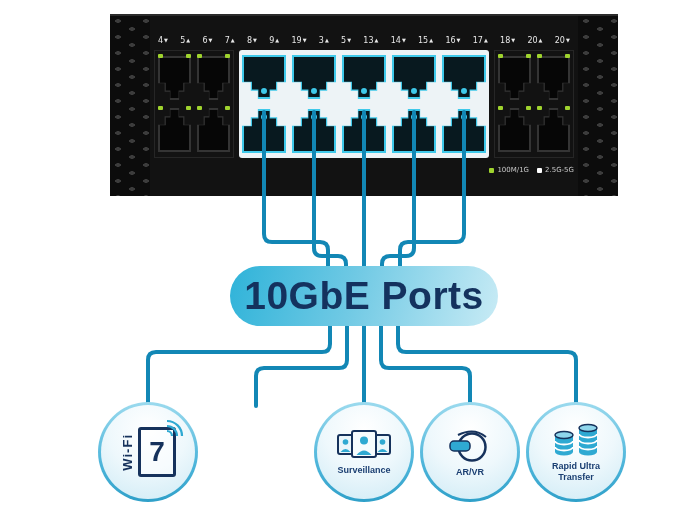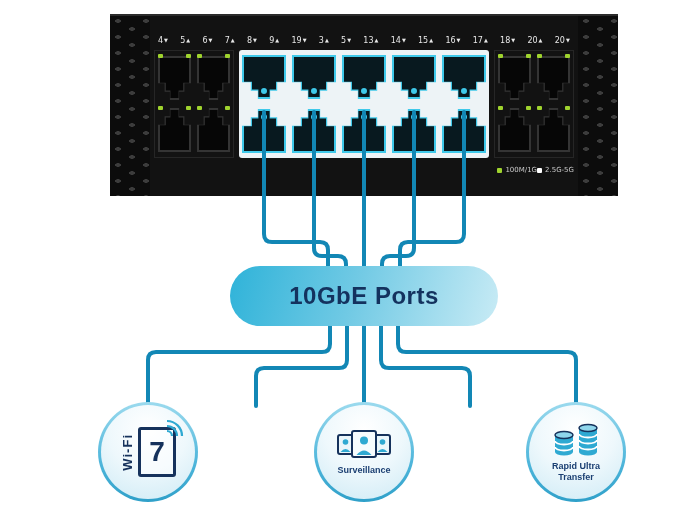--- a/index.html
+++ b/index.html
@@ -29,33 +29,33 @@
       clip-path:polygon(0 0,100% 0,100% 62%,80% 62%,80% 81%,64% 81%,64% 100%,36% 100%,36% 81%,20% 81%,20% 62%,0 62%);}
   .port.bottom .jack-outer{transform:scaleY(-1);}
   .jack-inner{position:absolute;inset:2px;background:#060606;clip-path:inherit;}
   .port.tengig .jack-outer{background:#3FC9EA;filter:drop-shadow(0 0 3px rgba(63,201,234,.9));}
   .port.tengig .jack-inner{background:#08191f;}
   .dot{position:absolute;left:50%;bottom:5px;width:6px;height:6px;margin-left:-3px;
        border-radius:50%;background:#3FC9EA;}
   .led{position:absolute;top:0;width:5px;height:4px;background:#9FD32E;border-radius:1px;}
   .led.l{left:3px;}.led.r{right:3px;}
   .bottom-strip{flex:1;position:relative;}
-  .legend{position:absolute;right:4px;top:8px;display:flex;gap:0;align-items:flex-end;}
+  .legend{position:absolute;right:4px;top:8px;display:flex;gap:8px;align-items:flex-end;}
   .lg-item{display:flex;align-items:center;gap:3px;color:#c9c9c9;font-size:7px;
            font-family:"DejaVu Sans",sans-serif;}
   .lg-item .sq{display:inline-block;width:5px;height:5px;border-radius:1px;}
 
   
   .connectors{position:absolute;inset:0;z-index:2;pointer-events:none;}
 
   
   .pill{position:absolute;left:230px;top:266px;width:268px;height:60px;border-radius:30px;
         background:linear-gradient(105deg,#2FB3D9 0%,#6FC9E4 45%,#C8EBF5 100%);
         display:flex;align-items:center;justify-content:center;z-index:3;}
-  .pill-label{font-size:24px;font-weight:bold;color:#14325E;letter-spacing:.5px;}
+  .pill-label{font-size:39px;font-weight:bold;color:#14325E;letter-spacing:.5px;}
 
   
   .feature{position:absolute;top:402px;width:100px;height:100px;z-index:3;}
   .ring{width:100%;height:100%;border-radius:50%;box-sizing:border-box;padding:3px;
         background:linear-gradient(180deg,#9BDAEE 0%,#4FB6DB 60%,#2FA0C9 100%);}
   .disc{width:100%;height:100%;border-radius:50%;box-sizing:border-box;
         background:radial-gradient(circle at 50% 26%,#ffffff 0%,#eef8fc 48%,#cdeaf5 100%);
         display:flex;flex-direction:column;align-items:center;justify-content:center;gap:3px;}
   .flabel{font-size:9px;font-weight:bold;color:#1B3F72;text-align:center;line-height:1.15;width:74px;}
 
@@ -363,20 +363,32 @@
               <path d="M41.5,24 q5,-6 10,0 z"></path>
             <circle cx="28" cy="12.5" r="4"></circle>
               <path d="M20.5,27 q7.5,-9 15,0 z"></path>
           </g>
         </svg>
         <div class="flabel">Surveillance</div>
       </div>
     </div>
   </div>
 
+  <div class="feature" style="left:420px">
+    <div class="ring">
+      <div class="disc">
+        <svg width="44" height="38" viewBox="0 0 44 38">
+          <circle cx="24" cy="21" r="13.5" fill="none" stroke="#16325C" stroke-width="2.5"></circle>
+          <path d="M10,9 Q26,1 38,11" fill="none" stroke="#16325C" stroke-width="2"></path>
+          <rect x="2" y="15" width="20" height="10" rx="4" fill="#2FA9D2" stroke="#16325C" stroke-width="1.5"></rect>
+        </svg>
+        <div class="flabel">AR/VR</div>
+      </div>
+    </div>
+  </div>
 
   <div class="feature" style="left:526px">
     <div class="ring">
       <div class="disc">
         <svg width="48" height="36" viewBox="0 0 48 36">
           <g>
             <rect x="3" y="13" width="18" height="17" fill="#2FA9D2"></rect>
             <ellipse cx="12" cy="30" rx="9" ry="3.5" fill="#2FA9D2"></ellipse>
             <ellipse cx="12" cy="13" rx="9" ry="3.5" fill="#8FD6EC" stroke="#16325C" stroke-width="1.5"></ellipse>
             <path d="M3,19 a9,3.5 0 0 0 18,0" fill="none" stroke="#ffffff" stroke-width="1.8"></path>

